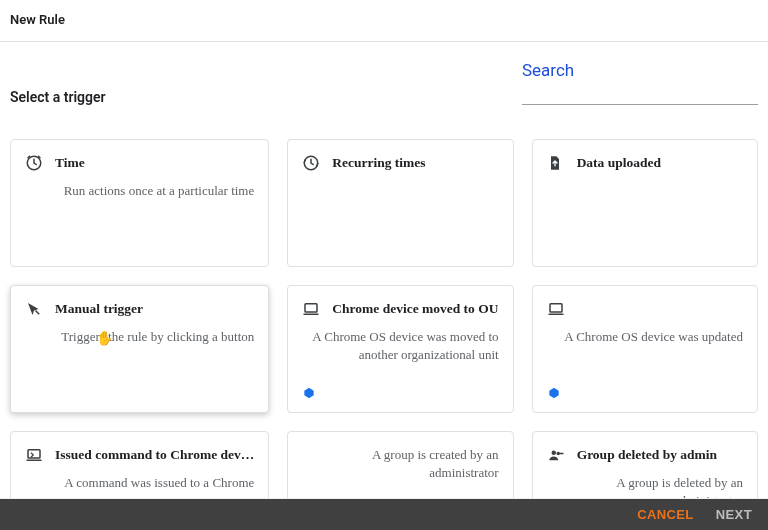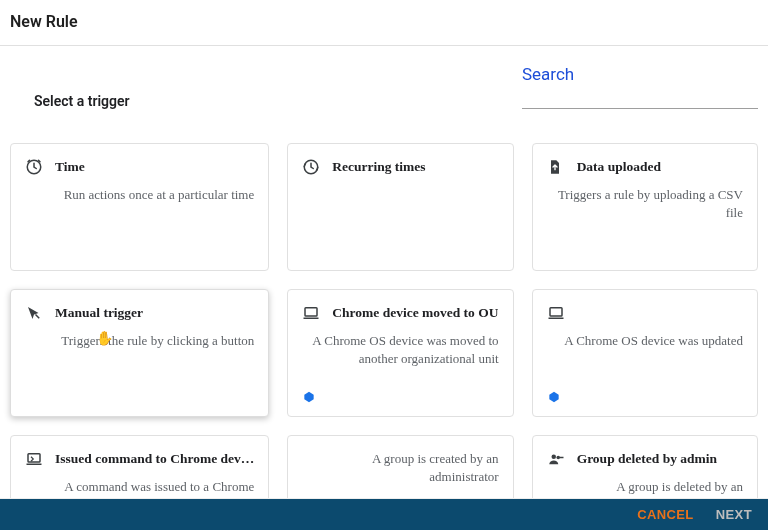--- a/index.html
+++ b/index.html
@@ -10,35 +10,34 @@
       width: 768px;
       height: 530px;
       overflow: hidden;
       position: relative;
     }
     .header {
       padding: 12px 10px 14px;
       border-bottom: 1px solid #e0e0e0;
     }
     .page-title {
-      font-size: 16px;
+      font-size: 13px;
       font-weight: 600;
       color: #1f1f1f;
     }
     .subheader {
       display: flex;
       justify-content: space-between;
       align-items: flex-end;
       padding: 18px 10px 4px;
     }
     .section-title {
       font-size: 14px;
       font-weight: 600;
       color: #202124;
-      margin-left: 24px;
     }
     .search-wrap {
       width: 236px;
     }
     .search-label {
       font-size: 17px;
       color: #1d4ed8;
       display: block;
       padding-bottom: 2px;
     }
@@ -108,21 +107,21 @@
       bottom: 12px;
       width: 14px;
       height: 14px;
     }
     .badge svg { display:block; }
     .footer {
       position: absolute;
       bottom: 0;
       left: 0;
       right: 0;
-      background: #0c4a6e;
+      background: #404040;
       border-top: 1px solid #eee;
       display: flex;
       justify-content: flex-end;
       align-items: center;
       gap: 22px;
       padding: 8px 16px;
     }
     .btn {
       font-size: 13px;
       font-weight: 600;
@@ -226,21 +225,20 @@
     </div>
   </div>
 
   <div class="card">
     <div class="card-head">
       <span class="icon"><svg viewBox="0 0 24 24" width="16" height="18">
             <use href="#ic-fileup"></use>
           </svg></span>
       <span class="card-title">Data uploaded</span>
     </div>
-    <div class="card-desc">Triggers a rule by uploading a CSV file</div>
   </div>
 
   <div class="card selected">
     <div class="card-head">
       <span class="icon"><svg viewBox="0 0 24 24" width="18" height="18">
             <use href="#ic-cursorclick"></use>
           </svg></span>
       <span class="card-title">Manual trigger</span>
     </div>
     <div class="card-desc">Triggers the rule by clicking a button</div>

